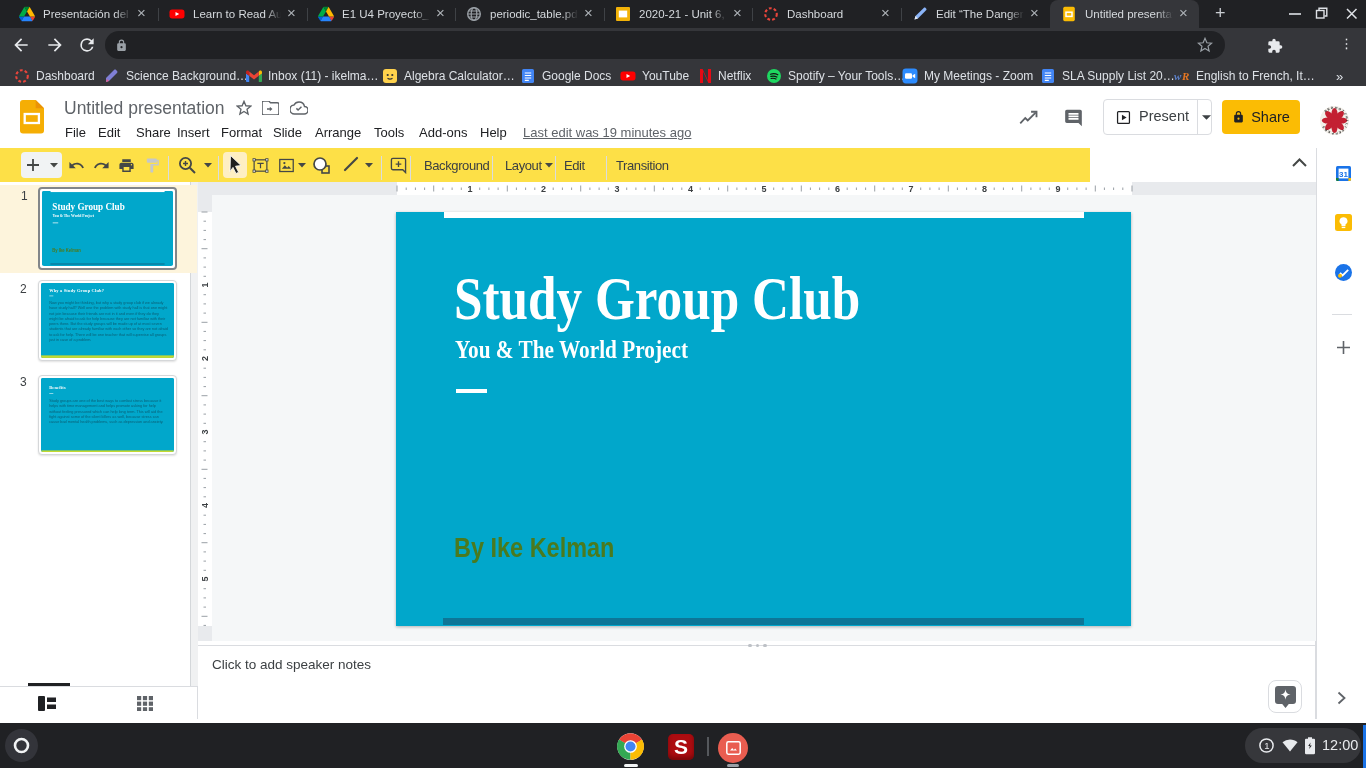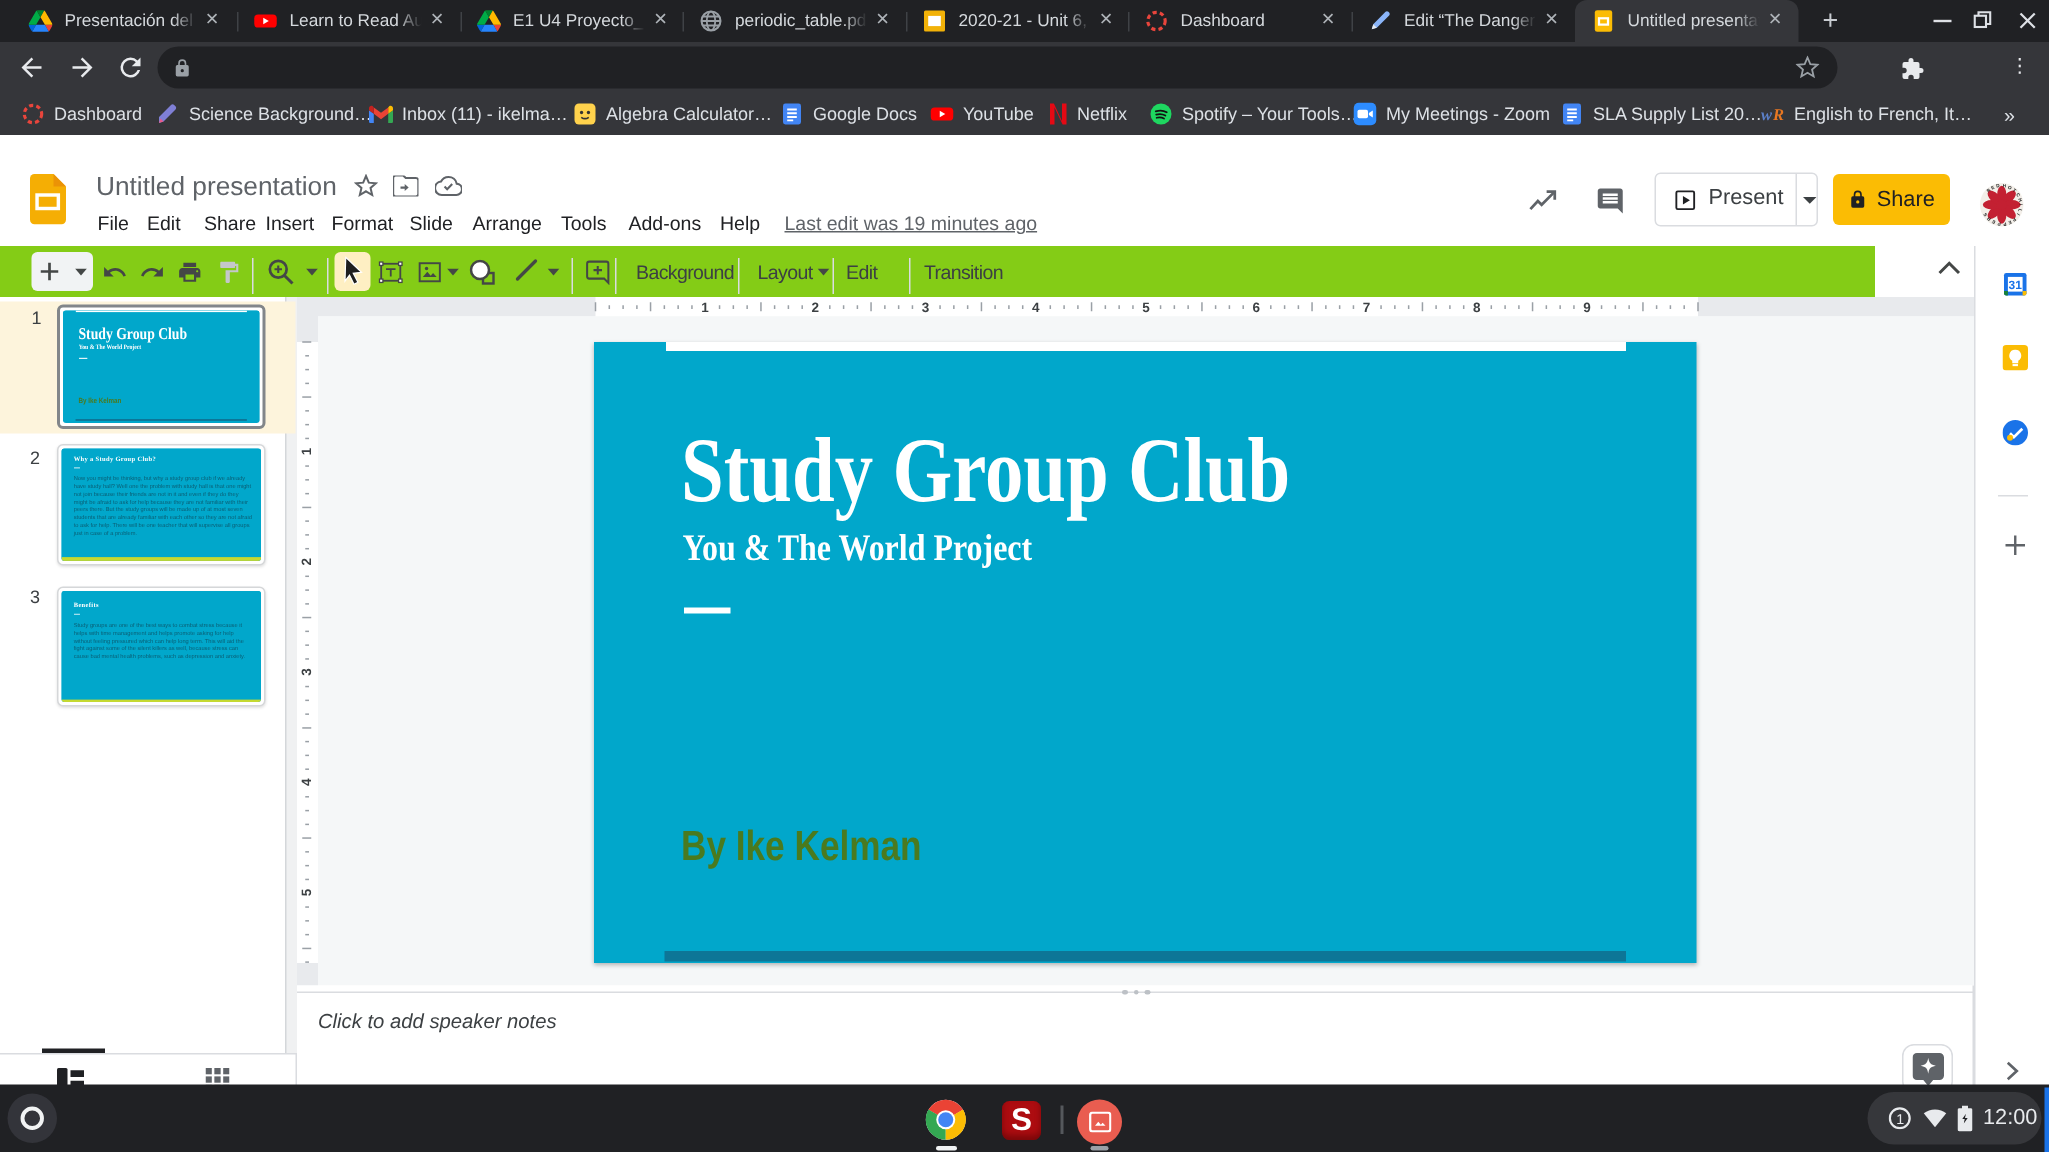--- a/index.html
+++ b/index.html
@@ -25,37 +25,37 @@
   #pill .url { font-size:12.5px; color:#9aa0a6; white-space:nowrap; letter-spacing:0.1px;}
   #pill .url b { color:#e8eaed; font-weight:400; }
   .navic { position:absolute; top:5px; }
 
   #bmbar { left:0; top:62px; width:1366px; height:28px; background:#35363a; }
   .bm { position:absolute; top:0; height:28px; display:flex; align-items:center; }
   .bm .bic { width:16px; height:16px; flex:none; }
   .bm .btxt { font-size:12px; color:#dde1e6; margin-left:6px; white-space:nowrap; }
 
   
-  #app { left:0; top:102px; width:1366px; height:633px; background:#fff;padding-left:11px; }
+  #app { left:0; top:86px; width:1366px; height:633px; background:#fff;padding-left:11px; }
 
   
   #header { left:0; top:0; width:1366px; height:62px; }
   #slogo { left:20px; top:14px; width:24px; height:33.5px; }
   #doctitle { left:64px; top:12px; font-size:17.5px; color:#5f6368; }
   .menuitem { position:absolute; top:39px; font-size:13px; color:#202124; }
   #lastedit { position:absolute; top:39px; left:523px; font-size:13px; color:#5f6368; text-decoration:underline; }
 
   #presentbtn { left:1103px; top:13px; width:109px; height:36px; border:1px solid #dadce0; border-radius:4px; background:#fff; }
   #sharebtn { left:1222px; top:14px; width:78px; height:34px; border-radius:4px; background:#fbbc04;
               display:flex; align-items:center; justify-content:center; }
   #sharebtn span { font-size:14.5px; color:#202124; font-weight:500; margin-left:6px;}
   #avatar { left:1320px; top:20px; width:29px; height:29px; border-radius:50%; background:#f5f2ee; overflow:hidden;}
 
   
-  #toolbar { left:0; top:62px; width:1250px; height:40px; background:#84cc16; }
+  #toolbar { left:0; top:62px; width:1090px; height:40px; background:#fde047; }
   .tbtxt { position:absolute; top:10px; font-size:13px; color:#3c4043; letter-spacing:-0.4px; }
   .tsep { position:absolute; top:8px; width:1px; height:24px; background:#dadce0; }
 
   
   #filmstrip { left:0; top:96px; width:198px; height:504px; background:#fff; }
   #selrow { left:0; top:3px; width:197px; height:88px; background:#fdf4dc; }
   .snum { position:absolute; font-size:12px; color:#3c4043; }
   .thumb { position:absolute; left:38px; width:139px; border-radius:4px; background:#fff; }
   #th1 { top:5px; height:83px; border:2px solid #82868a; box-shadow:inset 0 0 0 2px #fff; }
   #th2 { top:98px; height:81px; border:1px solid #d5d7d9; box-shadow:0 1px 2px rgba(0,0,0,.12); }
@@ -74,21 +74,21 @@
   .slideface .t1 { position:absolute; left:58px; top:51px; font-family:"Liberation Serif",serif; font-weight:700;
                font-size:61.5px; color:#fff; white-space:nowrap; transform:scaleX(0.833); transform-origin:0 0; }
   .slideface .t2 { position:absolute; left:59px; top:124px; font-family:"Liberation Serif",serif; font-weight:700;
                font-size:25px; color:#fff; white-space:nowrap; transform:scaleX(0.852); transform-origin:0 0; }
   .slideface .dash { position:absolute; left:60px; top:177px; width:31px; height:4px; background:#fff; }
   .slideface .by { position:absolute; left:58px; top:320px; font-size:28px; font-weight:700; color:#4a7a1f; transform:scaleX(0.838); transform-origin:0 0; }
 
   
   #notes { left:198px; top:555px; width:1118px; height:78px; background:#fff; border-right:1px solid #dadce0;}
   #notes .ntop { position:absolute; left:0; top:4px; width:1118px; height:1px; background:#dadce0; }
-  #notes .ntext { position:absolute; left:14px; top:16px; font-size:13.5px; color:#3c4043;font-style:italic; }
+  #notes .ntext { position:absolute; left:14px; top:16px; font-size:13.5px; color:#3c4043; }
   #explore { position:absolute; left:1070px; top:39px; width:34px; height:33px; border:1px solid #dadce0; border-radius:8px; background:#fff;}
   #bottombar { left:0; top:600px; width:198px; height:33px; background:#fff; border-top:1px solid #dadce0; border-right:1px solid #dadce0;}
   #sidebar { left:1316px; top:62px; width:50px; height:571px; background:#fff; border-left:1px solid #dadce0; }
 
   
   #shelf { left:0; top:723px; width:1366px; height:45px; background:#202124; }
   #launcher { position:absolute; left:5px; top:6px; width:33px; height:33px; border-radius:50%; background:#33343a; }
   #statuspill { position:absolute; left:1245px; top:5px; width:116px; height:35px; border-radius:17.5px; background:#36373b; }
   #bluesliver { position:absolute; left:1363px; top:2px; width:3px; height:43px; background:#1a73e8; }
 </style>

